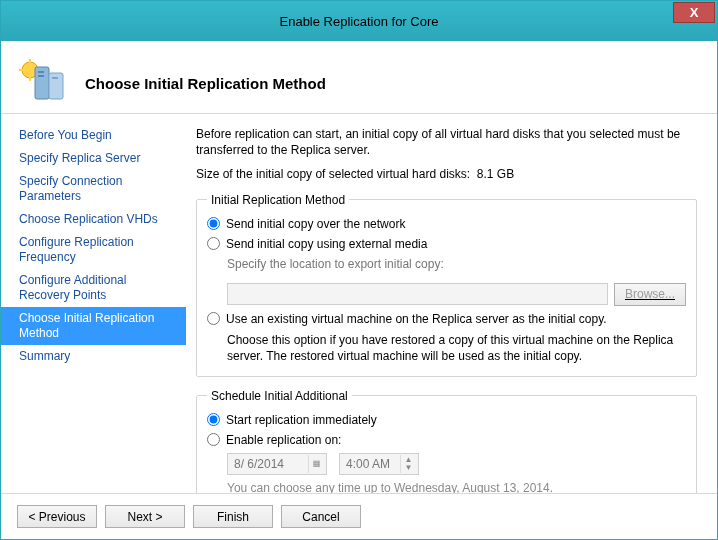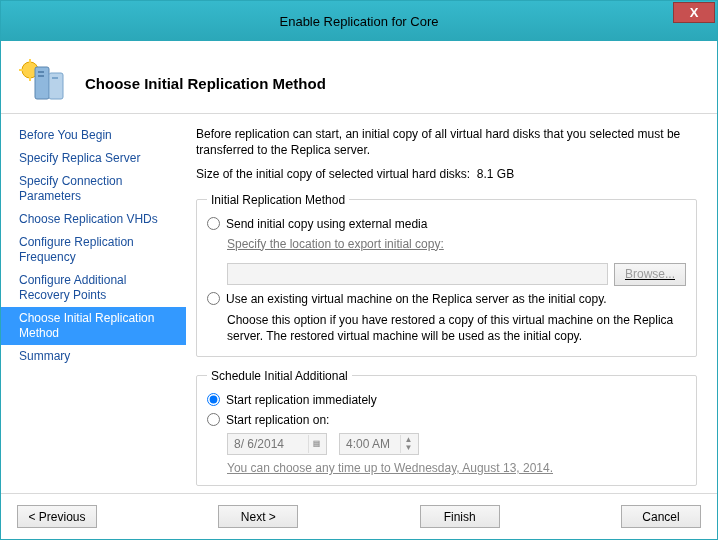--- a/index.html
+++ b/index.html
@@ -96,21 +96,20 @@
   }
   .radio-row {
     display: flex;
     align-items: center;
     margin: 2px 0 6px 0;
   }
   .radio-row input[type=radio] { margin: 0 6px 0 0; }
   .sub {
     margin-left: 20px;
     color: #000;
-    text-decoration: underline;
   }
   .sub.disabled { color: #777; }
   .pathrow {
     display: flex;
     gap: 6px;
     margin: 12px 0 6px 20px;
     align-items: center;
     text-decoration: underline;
   }
   .pathrow input[type=text] {
@@ -159,21 +158,21 @@
     font-size: 8px; line-height: 8px; color:#888;
     border-left: 1px solid #ddd; margin-left:4px;
   }
   .hint { color:#8a8a8a; margin: 6px 0 0 20px; font-size: 12px; text-decoration: underline; }
   .footer {
     position: absolute;
     left: 0; right: 0; bottom: 0;
     height: 46px;
     border-top: 1px solid #d9d9d9;
     display:flex;
-    justify-content: space-between;
+    justify-content: flex-start;
     align-items:center;
     padding: 9px 16px;
     gap: 8px;
   }
   .footer button { min-width: 80px; }
 </style>
 </head>
 <body>
 
 <div class="titlebar">
@@ -218,20 +217,24 @@
   <div class="content">
     <p>Before replication can start, an initial copy of all virtual hard disks that you selected must be transferred to the Replica server.</p>
     <p class="sizeline">
       <span>Size of the initial copy of selected virtual hard disks:</span>
       &nbsp;<span>8.1 GB</span>
     </p>
 
     <fieldset>
       <legend>Initial Replication Method</legend>
 
+      <div class="radio-row">
+        <input type="radio" name="method" checked="" style="">
+        <label>Send initial copy over the network</label>
+      </div>
 
       <div class="radio-row">
         <input type="radio" name="method" style="">
         <label>Send initial copy using external media</label>
       </div>
       <div class="sub disabled">Specify the location to export initial copy:</div>
       <div class="pathrow">
         <input type="text" disabled="" value="" style="">
         <button disabled="">Browse...</button>
       </div>
@@ -246,21 +249,21 @@
     <fieldset>
       <legend>Schedule Initial Additional</legend>
 
       <div class="radio-row">
         <input type="radio" name="sched" checked="" style="">
         <label>Start replication immediately</label>
       </div>
 
       <div class="radio-row">
         <input type="radio" name="sched" style="">
-        <label>Start replication on:</label>
+        <label>Enable replication on:</label>
       </div>
 
       <div class="datetime-row">
         <div class="dtbox">
           <span class="val">8/ 6/2014</span>
           <span class="cal">▦</span>
         </div>
         <div class="dtbox">
           <span class="val" style="min-width:50px">4:00 AM</span>
           <span class="spin">

